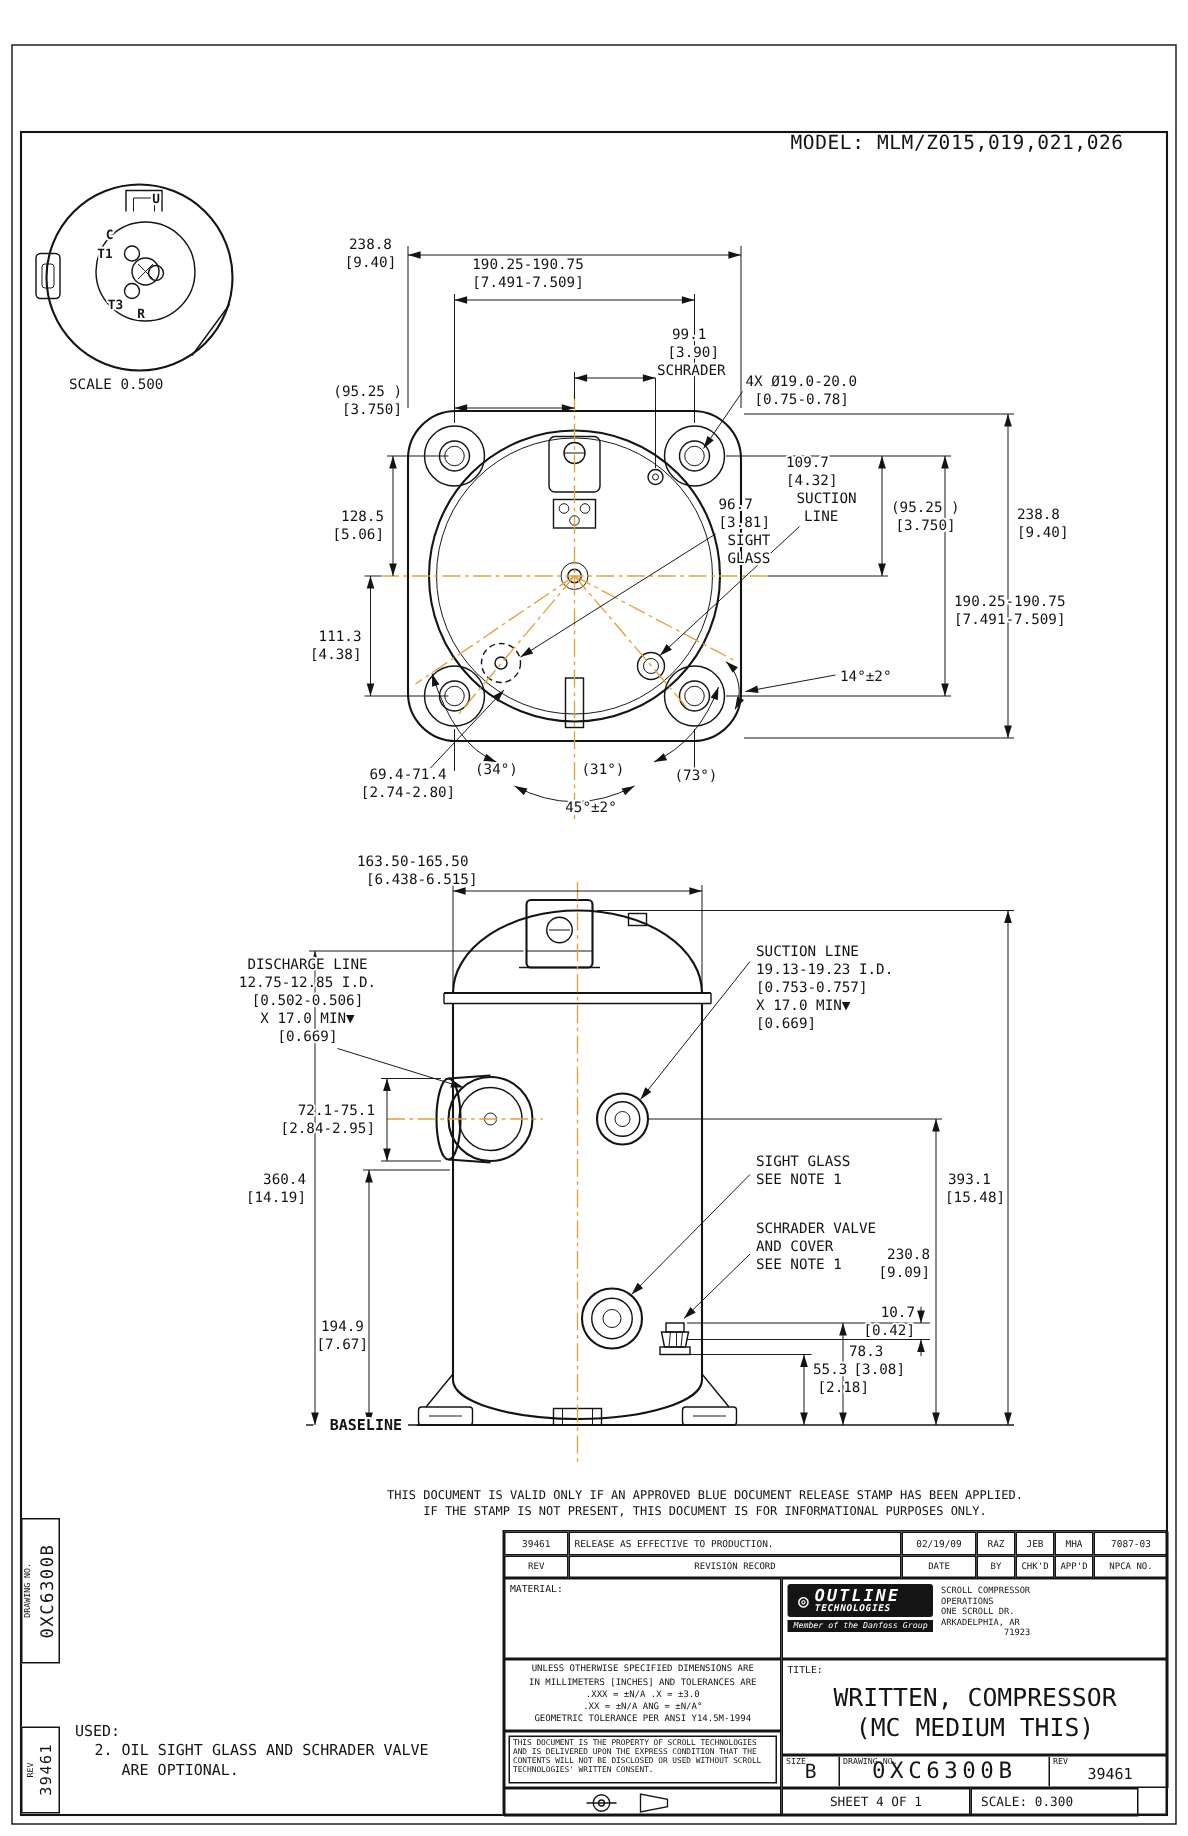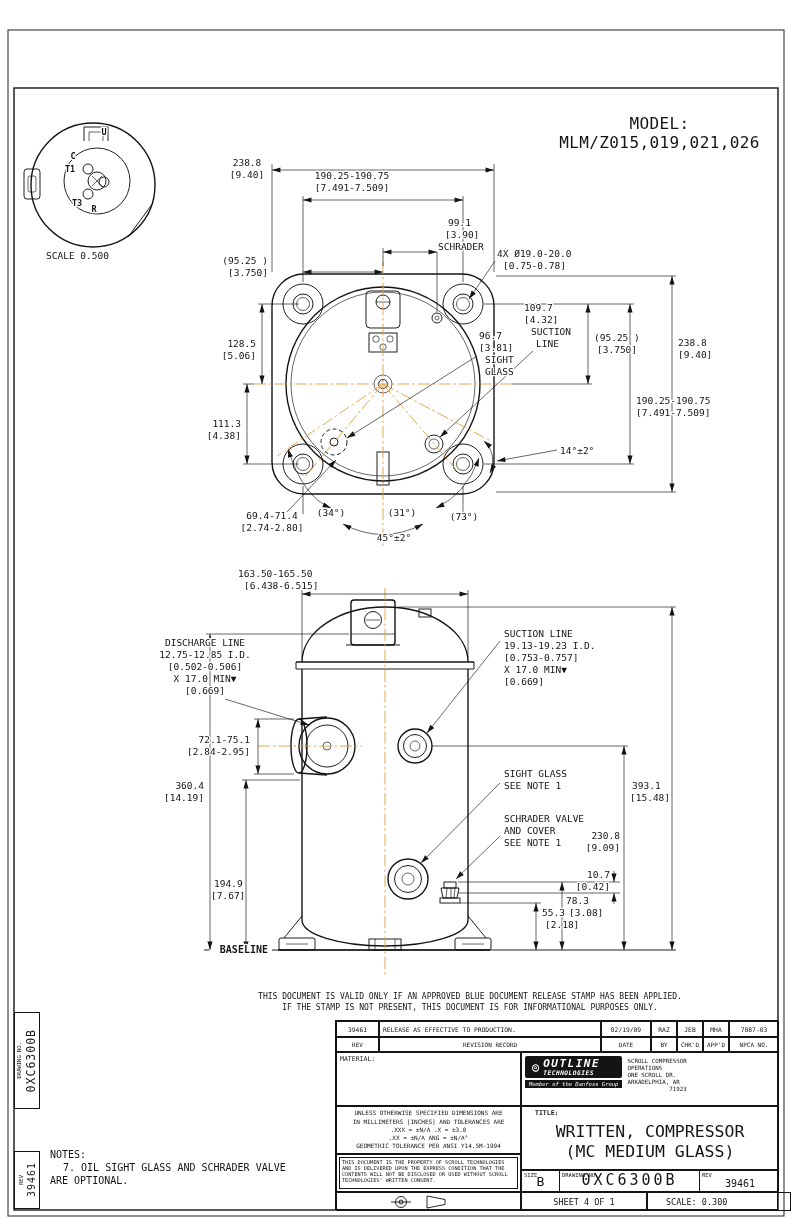--- a/index.html
+++ b/index.html
@@ -15,44 +15,44 @@
   text.dim { font-size:9.5px; }
   text.sm  { font-size:8.5px; font-weight:bold; }
   text.b   { font-weight:bold; }
   .s1 { stroke:#141414; stroke-width:1.4; fill:none; }
   .s2 { stroke:#141414; stroke-width:0.95; fill:none; }
   .s3 { stroke:#141414; stroke-width:0.65; fill:none; }
   .dash { stroke-dasharray:4 2.6; }
   .cl { stroke:var(--centerline,#E2A23B); stroke-width:0.9; fill:none; stroke-dasharray:12 3 2.5 3; }
 
   
-  .model { left:527px; top:114px; font-size:16px; letter-spacing:0.4px;text-align:center; }
+  .model { left:527px; top:88px; font-size:13px; letter-spacing:0.4px;text-align:center; }
   .validity { left:120px; top:992px; width:700px; text-align:center; font-size:8px; line-height:10.5px; }
   .notes { left:50px; top:1148px; font-size:10px; line-height:13px; white-space:nowrap; }
   .notes .n1 { margin-left:13px; }
-  .notes .n2 { }
+  .notes .n2 { margin-left:31px; }
 
   .strip { border:1.2px solid #141414; background:#fff; display:flex; align-items:center; justify-content:center; gap:2px; }
   .vt { writing-mode:vertical-rl; transform:rotate(180deg); white-space:nowrap; }
   .vlab { font-size:5.5px; }
   .vval { font-size:11.5px; letter-spacing:1px; }
   .vval2 { font-size:10px; letter-spacing:1px; }
 
   
   .tb { left:335px; top:1020px; width:443px; height:190px; border:1.6px solid #141414; background:#fff; }
   .cell { position:absolute; border:0.8px solid #141414; display:flex; align-items:center; justify-content:center; overflow:hidden; }
   .cellA { font-size:6.3px; }
   .cellB { font-size:6px; }
   .la { justify-content:flex-start; padding-left:3px; }
   .lab { align-items:flex-start; justify-content:flex-start; padding:2px 3px; font-size:6.5px; }
   .tol { flex-direction:column; font-size:6px; line-height:8.2px; text-align:center; }
   .prop { padding:2px; }
   .prop .inner { border:0.7px solid #141414; width:100%; height:100%; font-size:5.2px; line-height:6.1px; padding:1px 2px; text-align:left; }
   .title-cell { position:relative; }
-  .title-cell .tlab { position:absolute; left:13px; top:2px; font-size:6.5px;font-weight:bold; }
+  .title-cell .tlab { position:absolute; left:3px; top:2px; font-size:6.5px; }
   .title-cell .tmain { text-align:center; font-size:16.5px; line-height:20px; margin-top:8px; white-space:nowrap; }
   .sub { position:absolute; border-right:0.8px solid #141414; height:100%; top:0; }
   .sub .slab { position:absolute; left:2px; top:1px; font-size:5.5px; }
   .sub .sval { width:100%; height:100%; display:flex; align-items:flex-end; justify-content:center; padding-bottom:2px; }
   .logo-cell { justify-content:flex-start; align-items:flex-start; padding:3px; }
   .logo-badge { background:#141414; color:#fff; display:flex; align-items:center; gap:4px; padding:2px 7px; font-style:italic; font-weight:bold; border-radius:2px; }
   .logo-emblem { font-size:12px; line-height:12px; }
   .lw1 { display:block; font-size:11px; letter-spacing:1.5px; line-height:11px; }
   .lw2 { display:block; font-size:6.2px; letter-spacing:0.5px; line-height:7px; }
   .logo-member { background:#141414; color:#fff; font-style:italic; font-size:5.5px; padding:1px 4px; margin-top:1.5px; text-align:center; }
@@ -346,22 +346,22 @@
 </svg>
 
 <div class="abs model">MODEL: MLM/Z015,019,021,026</div>
 
 <div class="abs validity">
   <div>THIS DOCUMENT IS VALID ONLY IF AN APPROVED BLUE DOCUMENT RELEASE STAMP HAS BEEN APPLIED.</div>
   <div>IF THE STAMP IS NOT PRESENT, THIS DOCUMENT IS FOR INFORMATIONAL PURPOSES ONLY.</div>
 </div>
 
 <div class="abs notes">
-  <div>NOTES:</div>
-  <div class="n1">7. OIL SIGHT GLASS AND SCHRADER VALVE</div>
+  <div>USED:</div>
+  <div class="n1">2. OIL SIGHT GLASS AND SCHRADER VALVE</div>
   <div class="n2">ARE OPTIONAL.</div>
 </div>
 
 <div class="abs strip" style="left:14px;top:1012px;width:26px;height:97px">
   <span class="vt vlab">DRAWING NO.</span>
   <span class="vt vval">0XC6300B</span>
 </div>
 <div class="abs strip" style="left:14px;top:1151px;width:26px;height:58px">
   <span class="vt vlab">REV</span>
   <span class="vt vval2">39461</span>
@@ -412,21 +412,21 @@
     <div>IN MILLIMETERS [INCHES] AND TOLERANCES ARE</div>
     <div>.XXX = ±N/A   .X = ±3.0</div>
     <div>.XX = ±N/A   ANG = ±N/A°</div>
     <div>GEOMETRIC TOLERANCE PER ANSI Y14.5M-1994</div>
   </div>
 
   <div class="cell title-cell" style="left:185px;top:85px;width:258px;height:64px">
     <span class="tlab">TITLE:</span>
     <div class="tmain">
       <div>WRITTEN, COMPRESSOR</div>
-      <div>(MC MEDIUM GLASS)</div>
+      <div>(MC MEDIUM THIS)</div>
     </div>
   </div>
 
   <div class="cell prop" style="left:0;top:133px;width:185px;height:38px">
     <div class="inner">THIS DOCUMENT IS THE PROPERTY OF SCROLL TECHNOLOGIES AND IS DELIVERED UPON THE EXPRESS CONDITION THAT THE CONTENTS WILL NOT BE DISCLOSED OR USED WITHOUT SCROLL TECHNOLOGIES' WRITTEN CONSENT.</div>
   </div>
 
   <div class="cell" style="left:0;top:171px;width:185px;height:19px">
     <svg width="80" height="16" viewBox="0 0 80 16">
       <g stroke="#141414" stroke-width="0.9" fill="none">
@@ -447,16 +447,16 @@
       <span class="slab">DRAWING NO.</span>
       <span class="sval" style="font-size:15px;letter-spacing:3px">0XC6300B</span>
     </div>
     <div class="sub" style="left:178px;width:80px;border-right:none">
       <span class="slab">REV</span>
       <span class="sval" style="font-size:10px">39461</span>
     </div>
   </div>
 
   <div class="cell" style="left:185px;top:171px;width:126px;height:19px;font-size:8.5px">SHEET 4 OF 1</div>
-  <div class="cell la" style="left:311px;top:171px;width:144px;height:19px;font-size:8.5px;padding-left:18px">SCALE: 0.300</div>
+  <div class="cell la" style="left:311px;top:171px;width:112px;height:19px;font-size:8.5px;padding-left:6px">SCALE: 0.300</div>
 </div>
 
 </div>
 
 </body></html>

